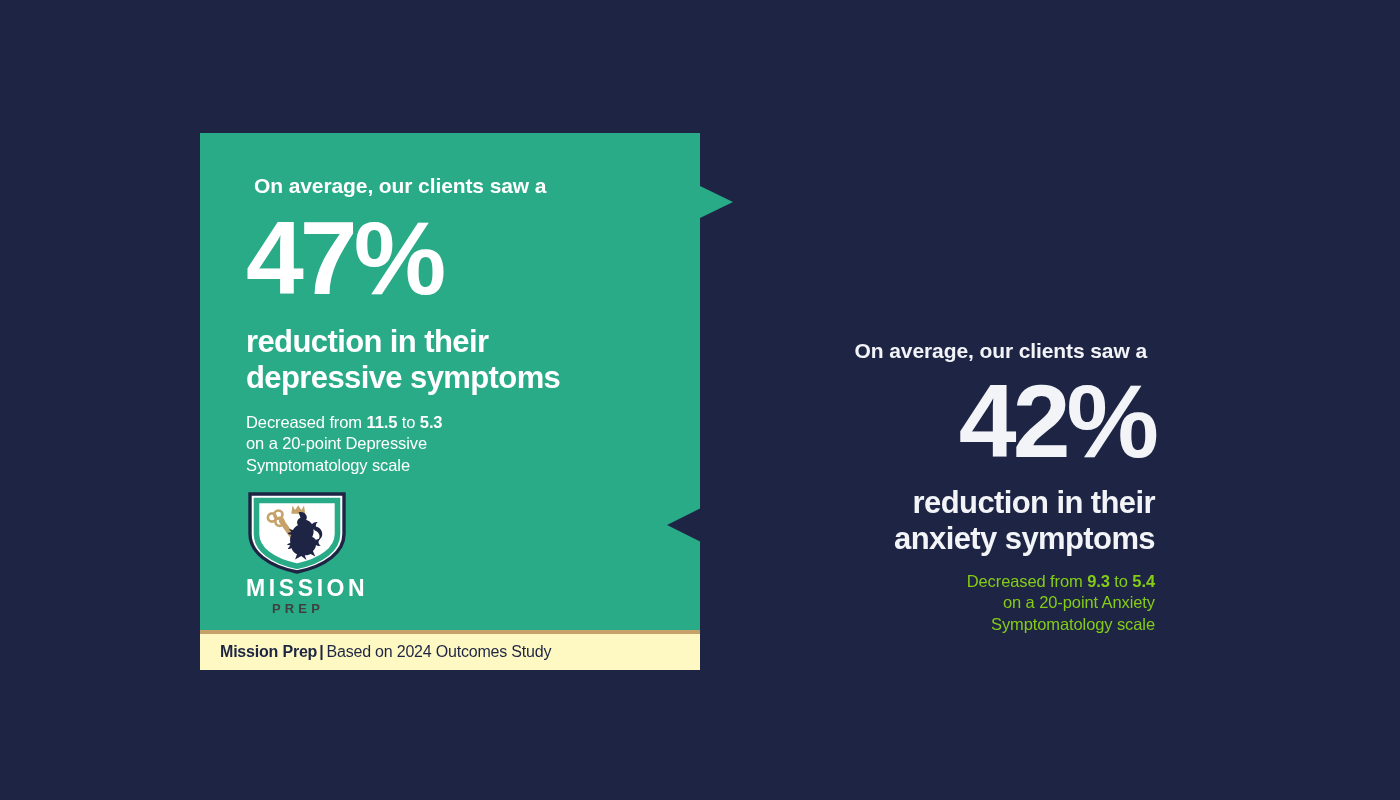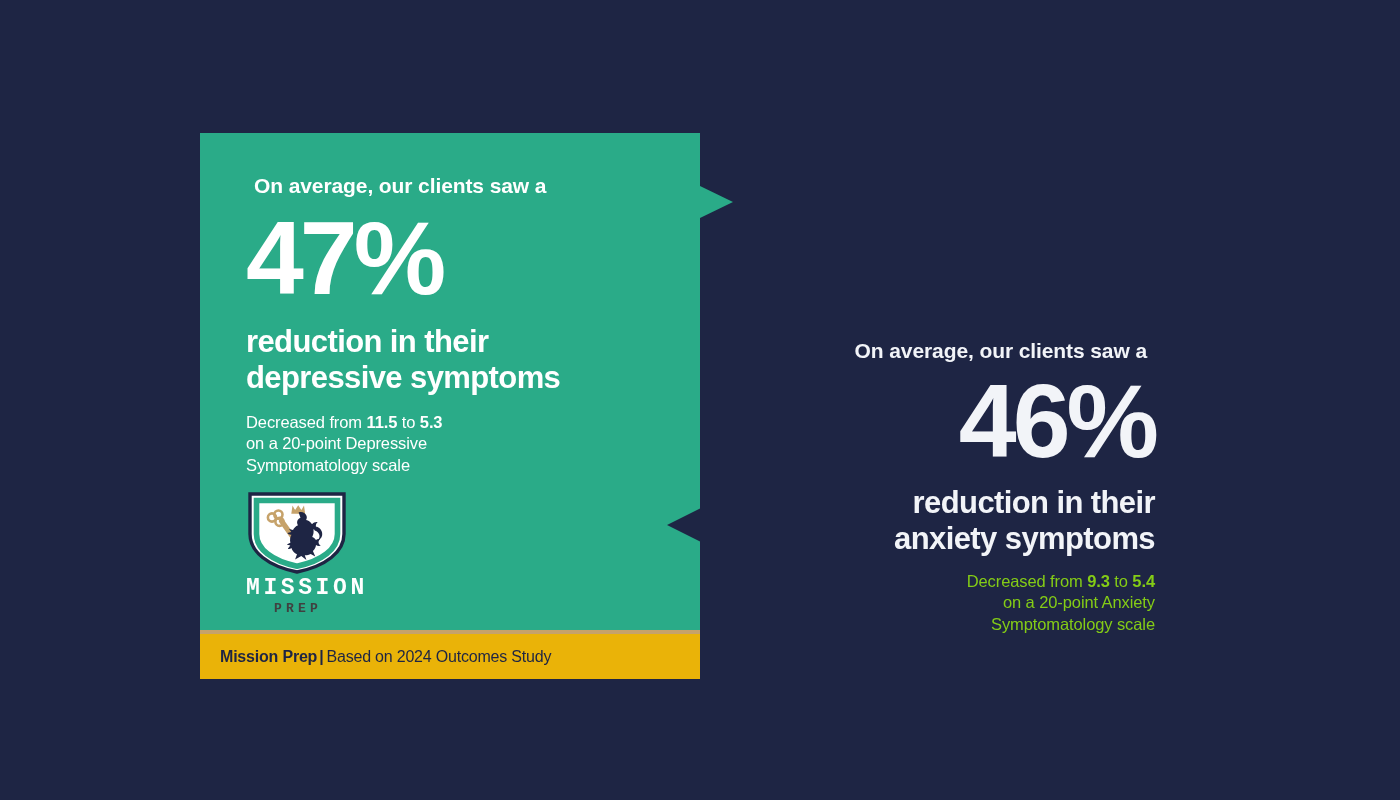--- a/index.html
+++ b/index.html
@@ -112,21 +112,20 @@
     margin: 16px 0 0 0;
   }
   .subnote b { font-weight: 700; }
 
   
   .logo {
     position: absolute;
     left: 46px;
     top: 357px;
     width: 115px;
-    font-family: Liberation Mono, monospace;
   }
   .logo-shield { display: block; width: 102px; height: 84px; }
   .logo-word {
     margin-top: 3px;
     font-size: 23px;
     font-weight: 700;
     letter-spacing: 3.6px;
     color: #ffffff;
     line-height: 1;
   }
@@ -148,22 +147,22 @@
     top: 497px;
     width: 500px;
     height: 4px;
     background: #c6a26a;
   }
   .card-footer {
     position: absolute;
     left: 0;
     top: 501px;
     width: 500px;
-    height: 45px;
-    background: #eab308;
+    height: 36px;
+    background: #fef9c3;
     display: flex;
     align-items: center;
   }
   .footer-text {
     margin-left: 20px;
     font-size: 16px;
     color: #1e2544;
     letter-spacing: -0.2px;
     white-space: nowrap;
   }
@@ -286,21 +285,21 @@
       </div>
     </div>
   </div>
 
   <div class="notch-out"></div>
   <div class="notch-in"></div>
 
   <div class="panel">
     <p class="eyebrow">On average, our clients saw a</p>
 
-    <p class="bignum">46%</p>
+    <p class="bignum">42%</p>
 
     <p class="headline">
       <span>reduction in their</span><br>
       <span>anxiety symptoms</span>
     </p>
 
     <p class="subnote">
       <span>Decreased from </span><b>9.3</b><span> to </span><b>5.4</b><br>
       <span>on a 20-point Anxiety</span><br>
       <span>Symptomatology scale</span>

